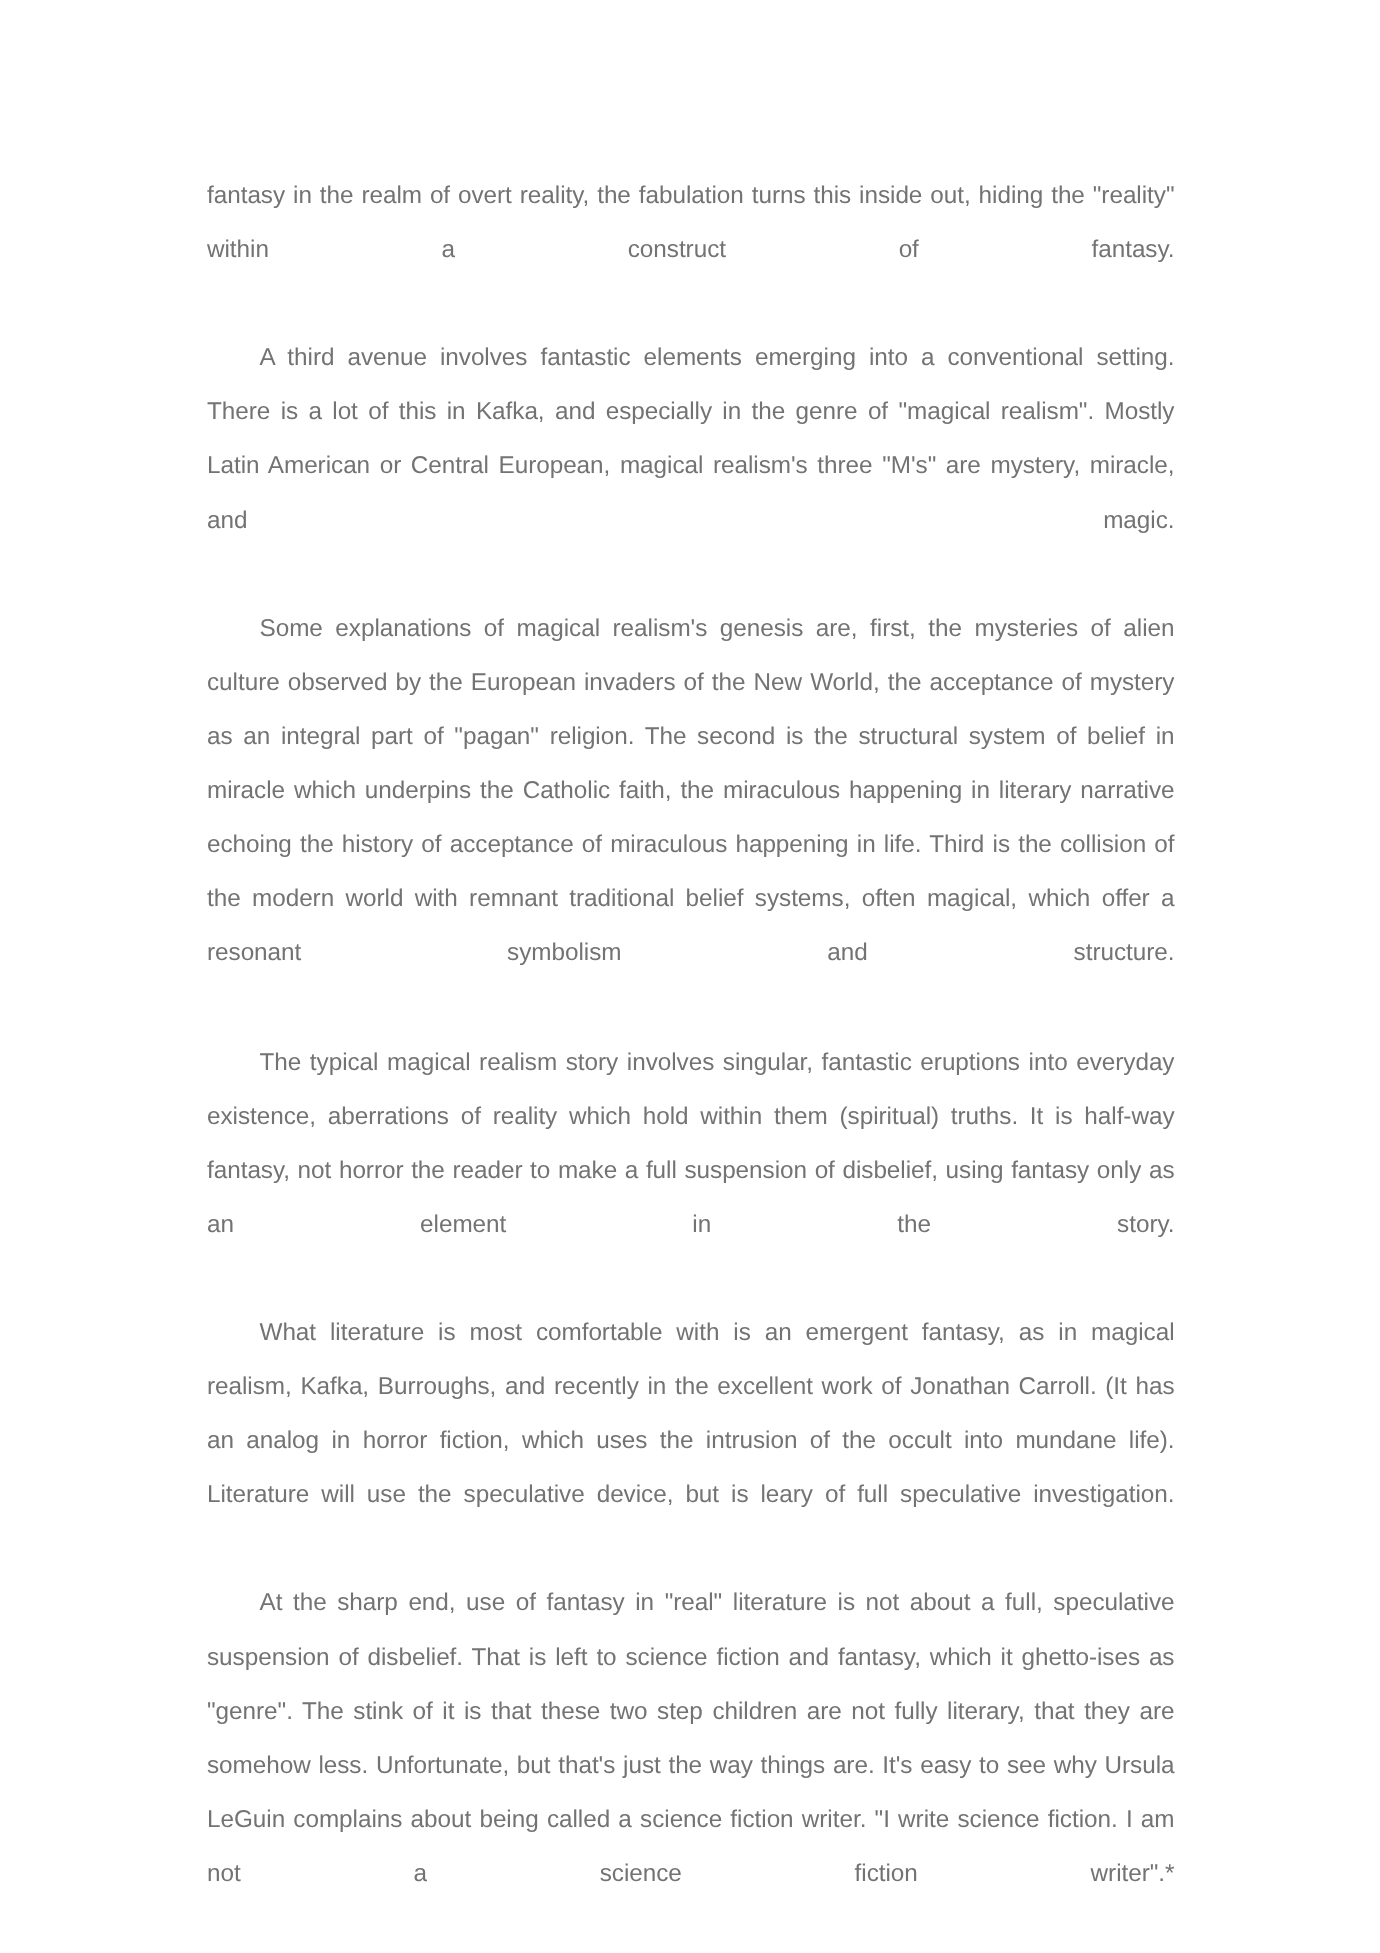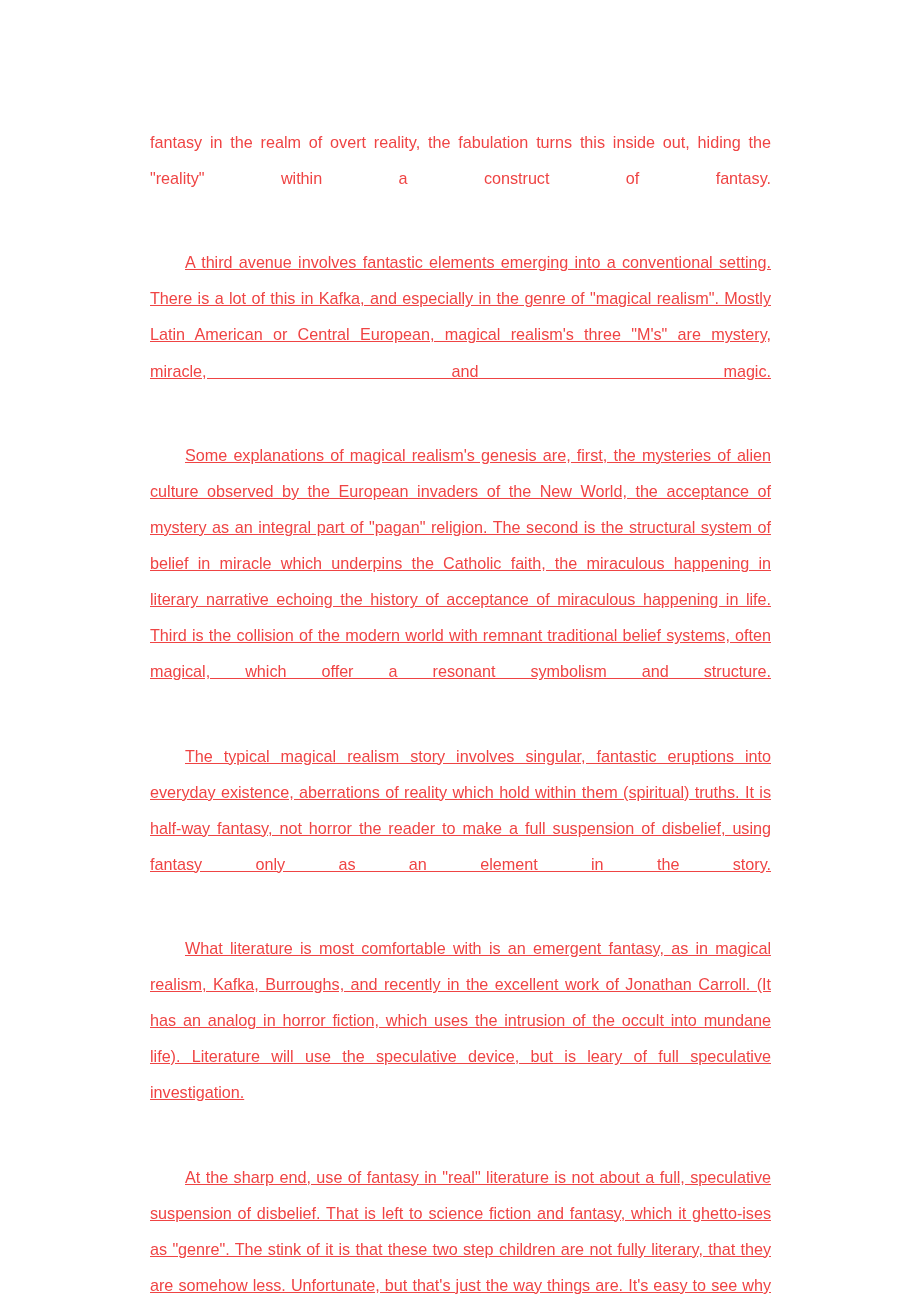--- a/index.html
+++ b/index.html
@@ -26,40 +26,39 @@
   }
 
   .text-column {
     position: absolute;
     left: 138px;
     top: 112px;
     width: 645px;
   }
 
   .para {
-    margin: 12px;
+    margin: 0;
     padding: 0;
     font-size: 16.2px;
     line-height: 36.1px;
     text-align: justify;
     text-justify: inter-word;
     letter-spacing: -0.02px;
     word-spacing: 0.1px;
-    color: #ef4444;
+    color: #737373;
   }
 
   
   .para.continuation {
     text-indent: 0;
   }
 
   
   .para.indented {
     text-indent: 35px;
-    text-decoration: underline;
   }
 
   
   .para::after {
     content: "";
     display: inline-block;
     width: 100%;
   }
 </style>
 </head>

